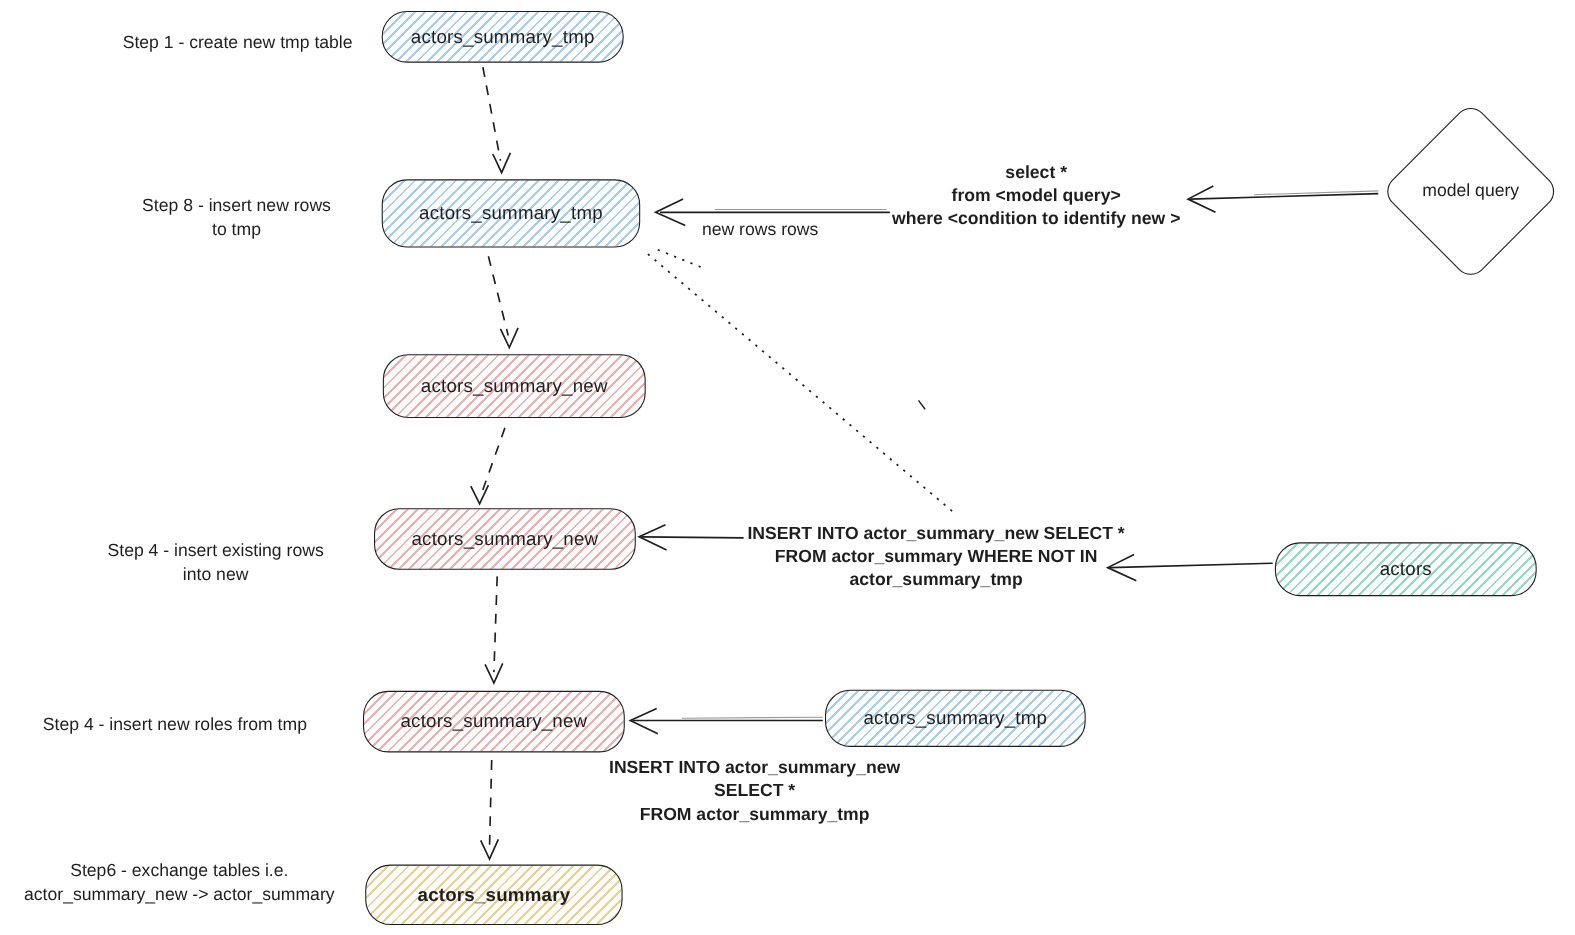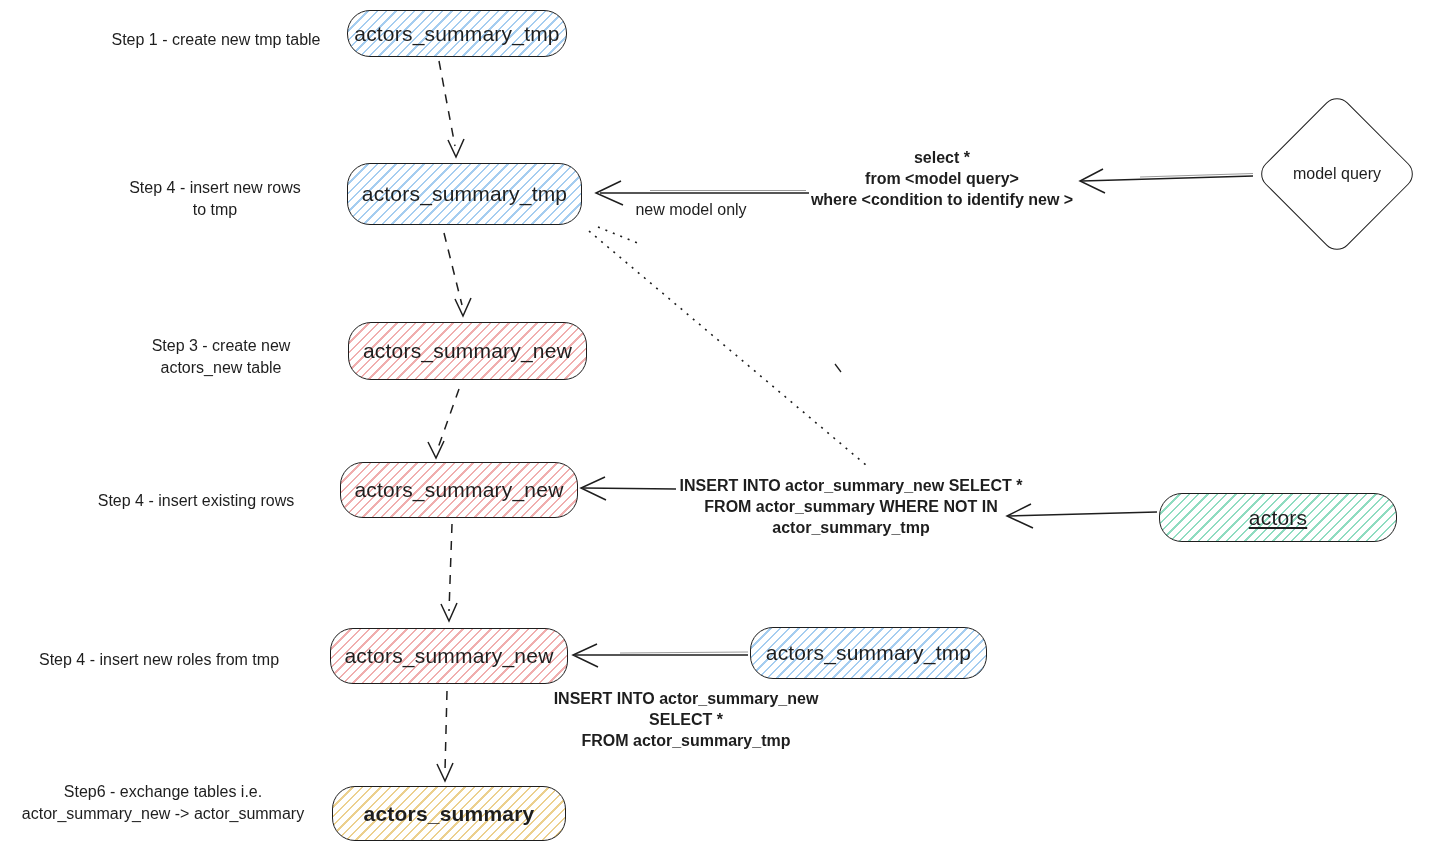--- a/index.html
+++ b/index.html
@@ -7,25 +7,25 @@
     position:relative; width:1432px; height:850px; overflow:hidden;
     background:var(--c-background,#fff);
     font-family:"Liberation Sans", sans-serif;
     color:var(--c-ink,#1e1e1e);
   }
   .layer { position:absolute; left:0; top:0; }
   .node {
     position:absolute; box-sizing:border-box;
     border:1.8px solid var(--c-ink,#1e1e1e); border-radius:23px;
     display:flex; align-items:center; justify-content:center;
-    font-size:21px; letter-spacing:.2px; background-color:#fff;
+    font-size:17px; letter-spacing:.2px; background-color:#fff;
   }
   .hatch-blue   { background-image:repeating-linear-gradient(135deg, var(--c-blue)   0, var(--c-blue)   1.8px, transparent 1.8px, transparent 6.6px); }
   .hatch-red    { background-image:repeating-linear-gradient(135deg, var(--c-red)    0, var(--c-red)    1.8px, transparent 1.8px, transparent 6.6px); }
-  .hatch-green  { background-image:repeating-linear-gradient(135deg, var(--c-green)  0, var(--c-green)  1.8px, transparent 1.8px, transparent 6.6px);text-decoration:underline; }
+  .hatch-green  { background-image:repeating-linear-gradient(135deg, var(--c-green)  0, var(--c-green)  1.8px, transparent 1.8px, transparent 6.6px); }
   .hatch-yellow { background-image:repeating-linear-gradient(135deg, var(--c-yellow) 0, var(--c-yellow) 1.8px, transparent 1.8px, transparent 6.6px);font-weight:bold; }
   .lbl {
     position:absolute; text-align:center; font-size:16px; line-height:22px;
     white-space:nowrap;
   }
   .lbl.small-lh { line-height:21px;font-weight:bold; }
   .diamond {
     position:absolute; width:116px; height:116px; box-sizing:border-box;
     border:1.6px solid var(--c-ink,#1e1e1e); border-radius:15px;
     transform:rotate(45deg); background:#fff;
@@ -93,29 +93,26 @@
     </g>
     <g stroke-width="1.3">
       <path d="M835,364 L841,372"></path>
     </g>
   </svg>
 
   <div class="lbl" style="left:66px; top:29px; width:300px">
     <div>Step 1 - create new tmp table</div>
   </div>
   <div class="lbl" style="left:65px; top:177px; width:300px">
-    <div>Step 4 - insert new rows</div>
+    <div>Step 8 - insert new rows</div>
     <div>to tmp</div>
-  </div>
-  <div class="lbl" style="left:71px; top:335px; width:300px">
-    <div>Step 3 - create new</div>
-    <div>actors_new table</div>
   </div>
   <div class="lbl" style="left:46px; top:490px; width:300px">
     <div>Step 4 - insert existing rows</div>
+    <div>into new</div>
   </div>
   <div class="lbl" style="left:4px; top:649px; width:310px">
     <div>Step 4 - insert new roles from tmp</div>
   </div>
   <div class="lbl" style="left:2px; top:781px; width:322px">
     <div>Step6 - exchange tables i.e.</div>
     <div>actor_summary_new -&gt; actor_summary</div>
   </div>
 
   <div class="node hatch-blue" style="left:347px; top:10px; width:220px; height:47px">
@@ -145,21 +142,21 @@
   </div>
   <div class="diamond" style="left:1279px; top:116px">
     <div class="diamond-label">model query</div>
   </div>
 
   <div class="lbl small-lh" style="left:762px; top:147px; width:360px">
     <div>select *</div>
     <div>from &lt;model query&gt;</div>
     <div>where &lt;condition to identify new &gt;</div>
   </div>
-  <div class="lbl" style="left:616px; top:199px; width:150px">new model only</div>
+  <div class="lbl" style="left:616px; top:199px; width:150px">new rows rows</div>
   <div class="lbl small-lh" style="left:536px; top:688px; width:300px">
     <div>INSERT INTO actor_summary_new</div>
     <div>SELECT *</div>
     <div>FROM actor_summary_tmp</div>
   </div>
   <div class="lbl small-lh" style="left:671px; top:475px; width:360px">
     <div>INSERT INTO actor_summary_new SELECT *</div>
     <div>FROM actor_summary WHERE NOT IN</div>
     <div>actor_summary_tmp</div>
   </div>

